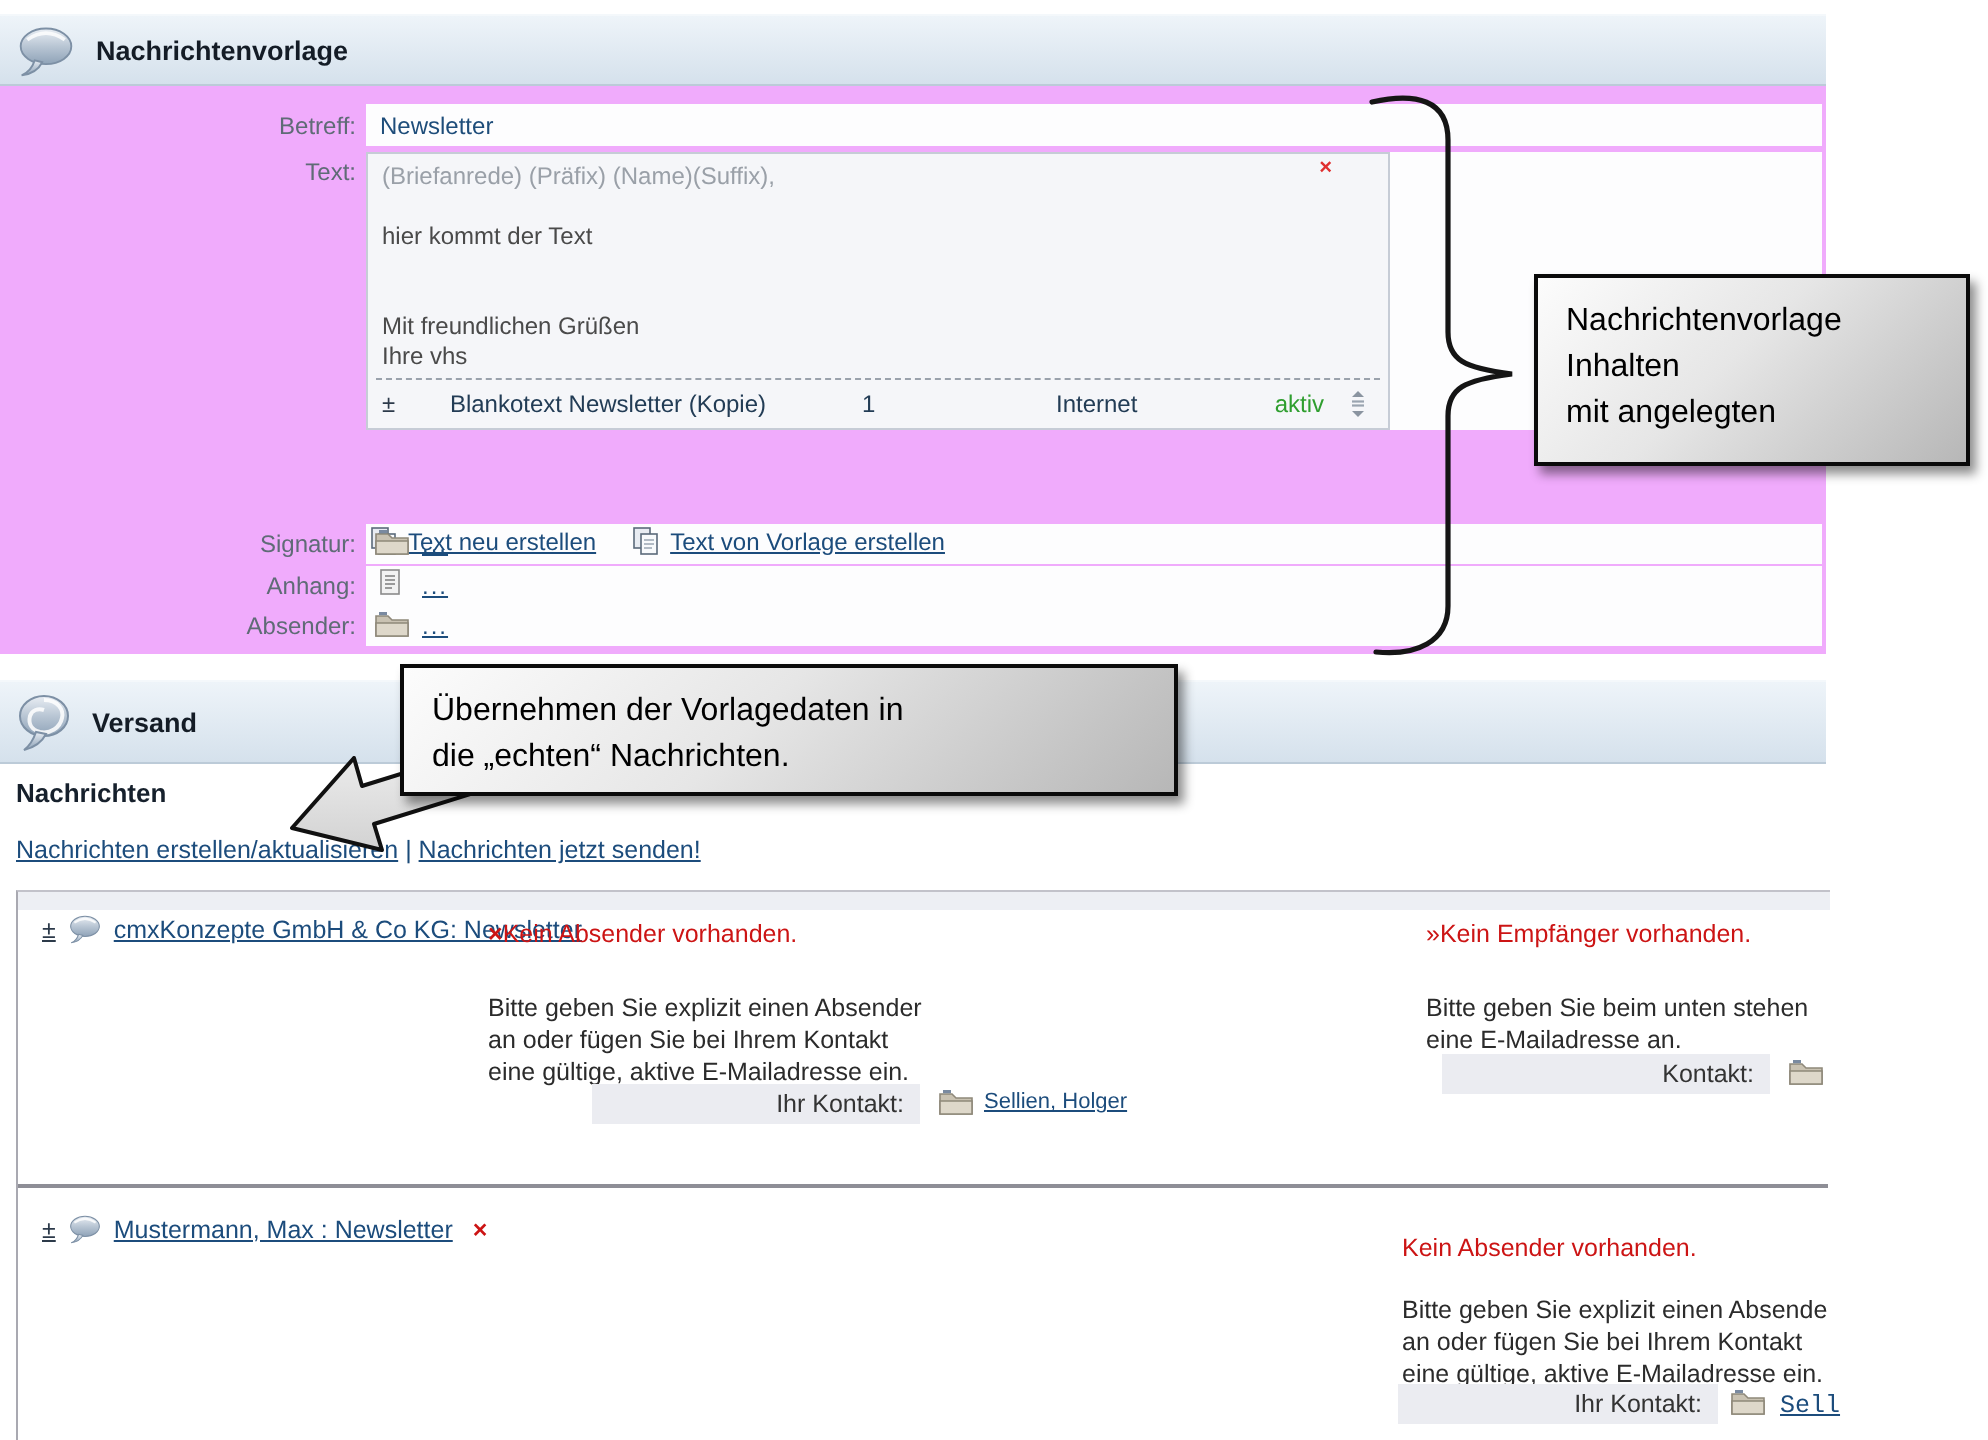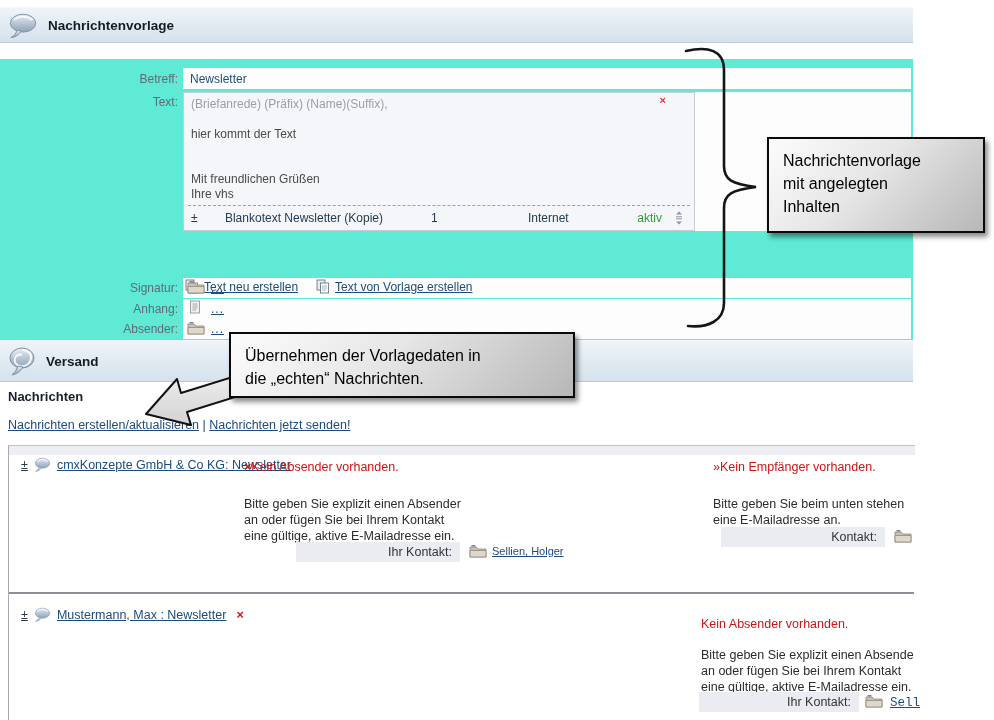--- a/index.html
+++ b/index.html
@@ -7,21 +7,21 @@
         font-family:"Liberation Sans",sans-serif;font-size:12px;color:#333;background:#fff;}
   .abs{position:absolute;}
 
   
   .hdrbar{position:absolute;left:0;width:913px;display:flex;align-items:center;gap:10px;
           padding-left:8px;box-sizing:border-box;
           background:linear-gradient(#eef4f9, #d5e1ec);border-bottom:1px solid #bccbd8;border-top:1px solid #f4f8fb;}
   .hdrtitle{font-weight:bold;font-size:13.5px;color:#141c26;}
 
   
-  .panel1{position:absolute;left:0;top:59px;width:913px;height:284px;background:#5eead4;}
+  .panel1{position:absolute;left:0;top:43px;width:913px;height:284px;background:#f0abfc;}
   .whiterow{position:absolute;background:#fdfdfe;}
   .flabel{position:absolute;left:0;width:178px;text-align:right;color:#5f6b76;line-height:14px;}
   .fieldval{position:absolute;color:#1e4d7a;}
 
   .textbox{position:absolute;left:183px;top:76px;width:512px;height:139px;box-sizing:border-box;
            background:#f5f6f9;border:1px solid #c6ccd6;}
   .tb-lines{position:absolute;left:7px;top:4px;right:30px;color:#4a4a4a;}
   .tl{height:15px;line-height:15px;white-space:pre;}
   .tl.ghost{color:#9aa0a8;}
   .tb-x{position:absolute;right:28px;top:1px;color:#e03030;font-weight:bold;font-size:11px;cursor:pointer;}
@@ -186,22 +186,22 @@
       </svg>
     <a class="lnk dots abs" style="left:211px;top:263px;">...</a>
   </div>
 
   <svg class="overlay" style="left:678px;top:40px;" width="90" height="294">
     <path d="M 8 11 C 30 6, 46 10, 46 30 L 46 126 C 46 140, 54 144, 78 147 C 54 150, 46 154, 46 168 L 46 263 C 46 281, 30 288, 10 286" stroke="#151515" stroke-width="2.6" fill="none" stroke-linecap="round"></path>
   </svg>
 
   <div class="callout" style="left:767px;top:137px;width:218px;height:96px;">
     <div>Nachrichtenvorlage</div>
+    <div>Inhalten</div>
     <div>mit angelegten</div>
-    <div>Inhalten</div>
   </div>
 
   <div class="hdrbar" style="top:340px;height:42px;text-align:center;">
     <svg class="icon" width="28" height="30">
         <use href="#sym-swirl"></use>
       </svg>
     <span class="hdrtitle">Versand</span>
   </div>
 
   <div class="subhead" style="top:389px;">Nachrichten</div>
@@ -271,18 +271,18 @@
       </svg>
     <div class="clip" style="left:881px;top:249px;width:32px;">
       <a class="lnk" style="font-size:12.5px;font-family:Liberation Mono, monospace;">Sell</a>
     </div>
   </div>
 
   <svg class="overlay" style="left:140px;top:335px;" width="215" height="95">
     <polygon points="202,8 41,58 37,44 6,79 51,90 47,77 208,27" fill="url(#agrad)" stroke="#111" stroke-width="2" stroke-linejoin="round"></polygon>
   </svg>
 
-  <div class="callout" style="left:229px;top:332px;width:346px;height:66px;">
+  <div class="callout" style="left:200px;top:332px;width:389px;height:66px;">
     <div>Übernehmen der Vorlagedaten in</div>
     <div>die „echten“ Nachrichten.</div>
   </div>
 
 </div>
 
 </body></html>

